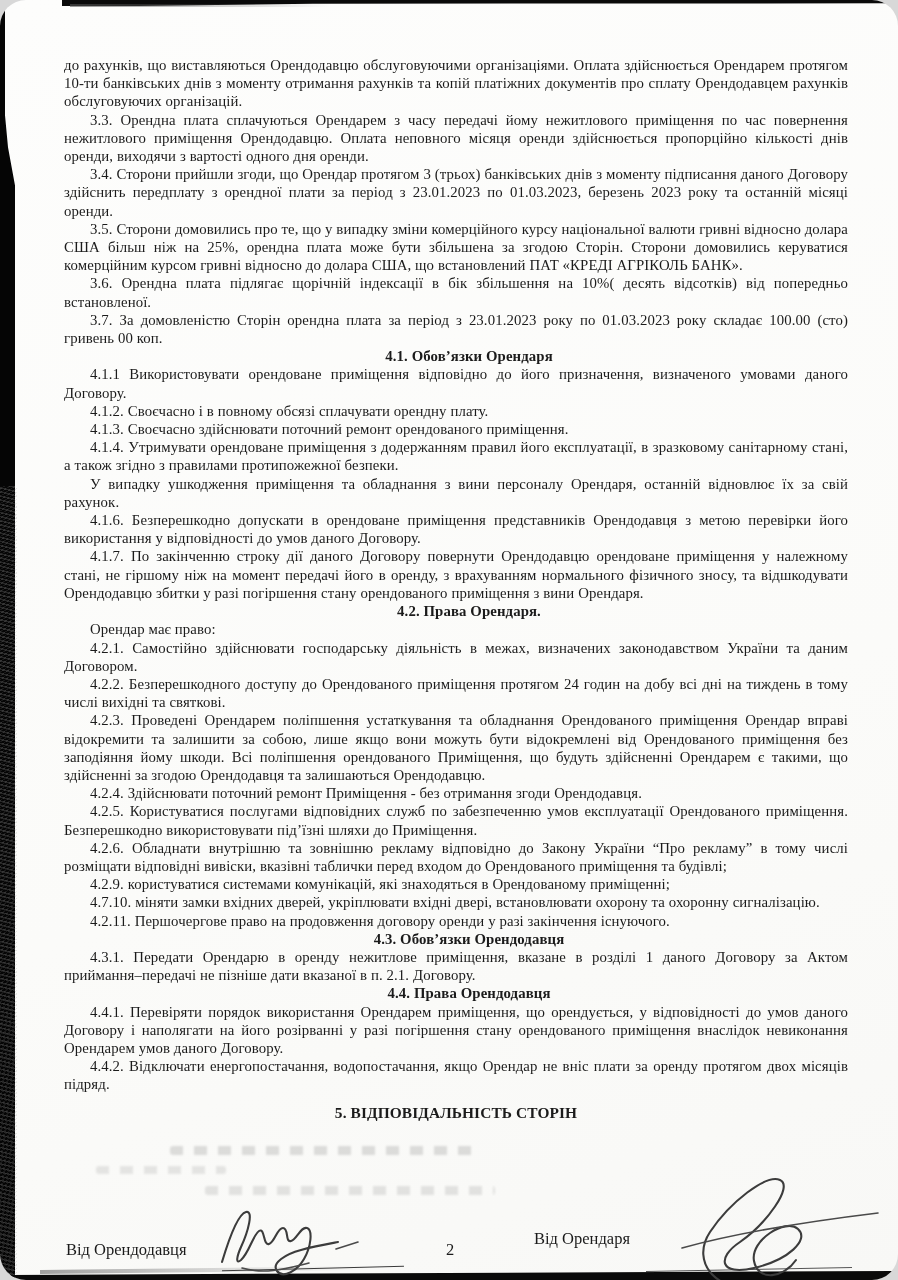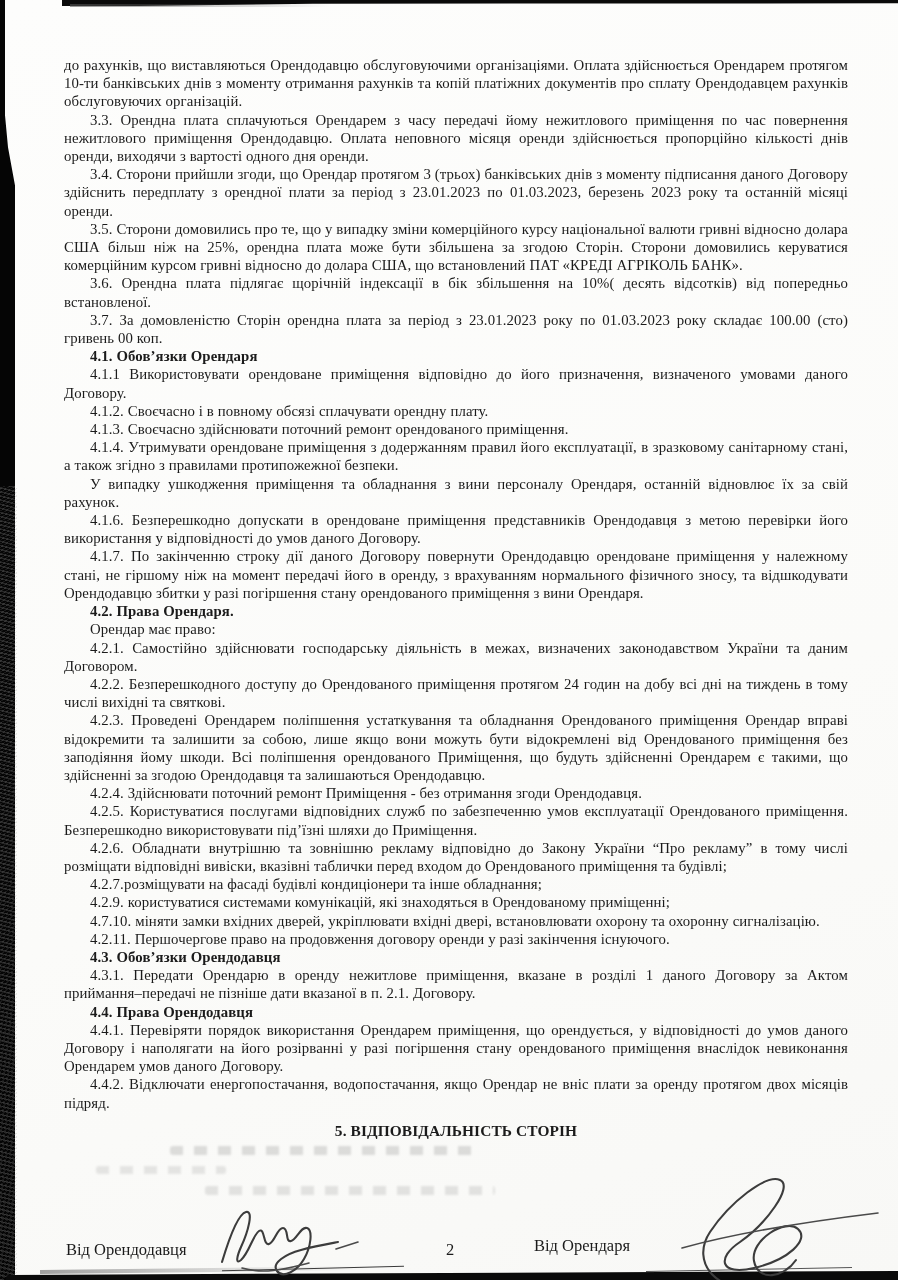--- a/index.html
+++ b/index.html
@@ -2,20 +2,21 @@
 <html><head>
 <meta charset="utf-8">
 <style>
   html,body{margin:0;padding:0;background:#d8d8d8;}
   .page{
     position:relative;width:898px;height:1280px;margin:0 auto;
     background:linear-gradient(160deg,#fdfdfc 0%,#fbfbf9 60%,#f8f8f6 100%);
     overflow:hidden;
     font-family:"Liberation Serif", serif;
     color:#1b1b1b;
+    border-radius:26px;
   }
   
   .edge-left{
     position:absolute;left:0;top:0;bottom:0;width:15px;background:#050505;
     clip-path:polygon(0 0,5px 0,5px 9%,8px 11.5%,15px 14.5%,15px 100%,0 100%);
   }
   .edge-left-noise{
     position:absolute;left:0;top:38%;bottom:0;width:17px;
     background:repeating-linear-gradient(14deg,rgba(255,255,255,.28) 0 1.5px,transparent 1.5px 4px),
                repeating-linear-gradient(-35deg,rgba(120,120,120,.35) 0 1px,transparent 1px 3px);
@@ -42,28 +43,28 @@
   .g1{left:170px;top:1146px;width:310px;height:9px;}
   .g2{left:205px;top:1186px;width:290px;height:9px;opacity:.28;}
   .g3{left:96px;top:1166px;width:130px;height:8px;opacity:.25;}
   
   .doc{position:absolute;left:64px;top:56px;width:784px;}
   .para{font-size:14.8px;line-height:18.2px;text-align:justify;letter-spacing:.1px;}
   .body{text-indent:26px;}
   .cont{text-indent:0;}
   .heading{text-align:center;font-weight:700;font-size:15.4px;margin:3px 0 3px;text-indent:0;}
   .heading-spaced{text-align:center;font-weight:700;font-size:15.4px;margin-top:10px;text-indent:0;}
-  .subheading{font-weight:700;text-indent:26px;text-align:left;}
+  .subheading{font-weight:700;text-indent:26px;text-align:center;}
   
   .footer{position:absolute;left:64px;right:46px;top:1228px;height:50px;font-size:16.5px;}
   .f-label-left{position:absolute;left:2px;top:12px;}
   .f-line-left{position:absolute;left:158px;top:40px;width:182px;border-bottom:1.6px solid #3a3a3a;transform:rotate(-1.4deg);}
   .f-sig-left{position:absolute;left:150px;top:-26px;}
   .f-page{position:absolute;left:356px;top:12px;width:60px;text-align:center;}
-  .f-label-right{position:absolute;left:470px;top:8px;}
+  .f-label-right{position:absolute;left:470px;top:1px;}
   .f-line-right{position:absolute;left:582px;top:41px;width:206px;border-bottom:1.5px solid #555;transform:rotate(-1.1deg);}
   .f-sig-right{position:absolute;left:556px;top:-62px;}
   svg.sig path{fill:none;stroke:#3c3c3c;stroke-width:2.1;stroke-linecap:round;stroke-linejoin:round;}
   svg.sig .thin{stroke-width:1.6;stroke:#4a4a4a;}
 </style>
 </head>
 <body>
 
 <div class="page">
 
@@ -93,21 +94,20 @@
       <div class="para body">4.1.6. Безперешкодно допускати в орендоване приміщення представників Орендодавця з метою перевірки його використання у відповідності до умов даного Договору.</div>
       <div class="para body">4.1.7. По закінченню строку дії даного Договору повернути Орендодавцю орендоване приміщення у належному стані, не гіршому ніж на момент передачі його в оренду, з врахуванням нормального фізичного зносу, та відшкодувати Орендодавцю збитки у разі погіршення стану орендованого приміщення з вини Орендаря.</div>
       <div class="para subheading">4.2. Права Орендаря.</div>
       <div class="para body">Орендар має право:</div>
       <div class="para body">4.2.1. Самостійно здійснювати господарську діяльність в межах, визначених законодавством України та даним Договором.</div>
       <div class="para body">4.2.2. Безперешкодного доступу до Орендованого приміщення протягом 24 годин на добу всі дні на тиждень в тому числі вихідні та святкові.</div>
       <div class="para body">4.2.3. Проведені Орендарем поліпшення устаткування та обладнання Орендованого приміщення Орендар вправі відокремити та залишити за собою, лише якщо вони можуть бути відокремлені від Орендованого приміщення без заподіяння йому шкоди. Всі поліпшення орендованого Приміщення, що будуть здійсненні Орендарем є такими, що здійсненні за згодою Орендодавця та залишаються Орендодавцю.</div>
       <div class="para body">4.2.4. Здійснювати поточний ремонт Приміщення - без  отримання згоди Орендодавця.</div>
       <div class="para body">4.2.5. Користуватися послугами відповідних служб по забезпеченню умов експлуатації Орендованого приміщення. Безперешкодно використовувати під’їзні шляхи до Приміщення.</div>
       <div class="para body">4.2.6. Обладнати внутрішню та зовнішню рекламу  відповідно до Закону України “Про рекламу” в тому числі розміщати відповідні вивіски, вказівні таблички перед входом до Орендованого приміщення та будівлі;</div>
-      <div class="para body">4.2.7.розміщувати на фасаді будівлі кондиціонери та інше обладнання;</div>
       <div class="para body">4.2.9. користуватися системами комунікацій, які знаходяться в Орендованому  приміщенні;</div>
       <div class="para body">4.7.10. міняти замки вхідних дверей, укріплювати вхідні двері, встановлювати охорону та охоронну сигналізацію.</div>
       <div class="para body">4.2.11. Першочергове право на продовження договору оренди у разі закінчення існуючого.</div>
       <div class="para subheading">4.3. Обов’язки Орендодавця</div>
       <div class="para body">4.3.1. Передати Орендарю в оренду нежитлове приміщення, вказане в розділі 1 даного Договору за Актом приймання–передачі не пізніше дати вказаної в п. 2.1. Договору.</div>
       <div class="para subheading">4.4. Права Орендодавця</div>
       <div class="para body">4.4.1. Перевіряти порядок використання Орендарем приміщення, що орендується, у відповідності до умов даного Договору і наполягати на його розірванні у разі погіршення стану орендованого приміщення внаслідок невиконання Орендарем умов даного Договору.</div>
       <div class="para body">4.4.2. Відключати енергопостачання, водопостачання, якщо Орендар не вніс плати за оренду протягом двох місяців підряд.</div>
       <div class="para heading-spaced">5. ВІДПОВІДАЛЬНІСТЬ СТОРІН</div>
     </div>

